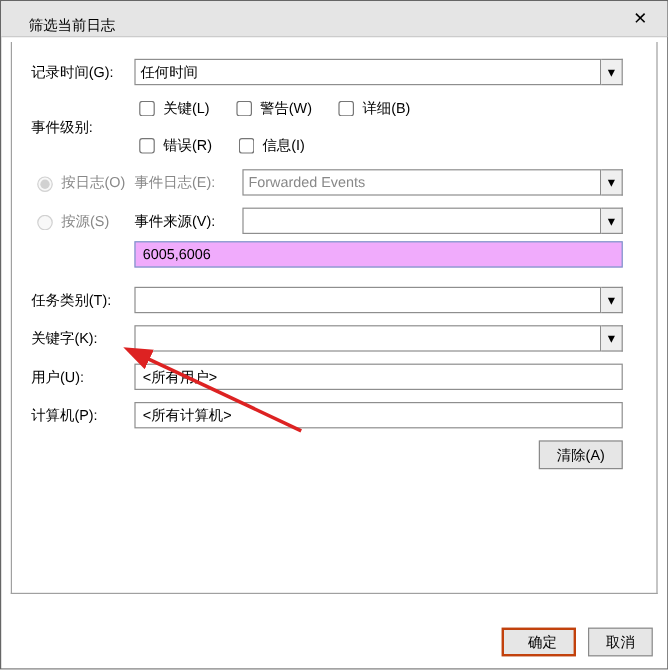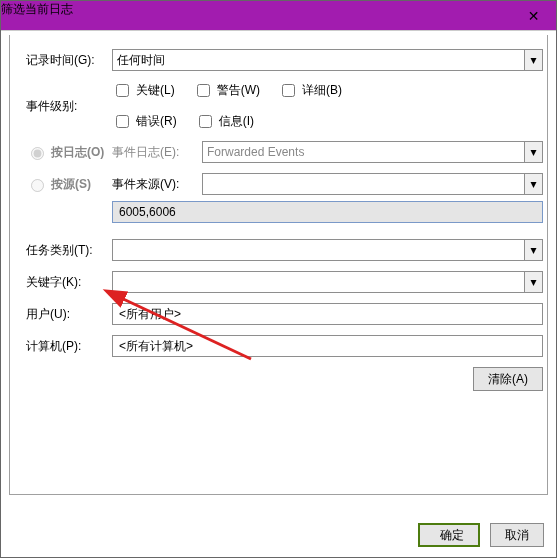--- a/index.html
+++ b/index.html
@@ -1,47 +1,47 @@
 <!DOCTYPE html>
 <html><head>
 <meta charset="utf-8">
 <style>
   * { box-sizing: border-box; font-family: "Microsoft YaHei", "Segoe UI", Tahoma, sans-serif; font-size: 12px; }
   html, body { margin: 0; padding: 0; background: #d0d0d0; }
   .window { width: 557px; height: 558px; background: #fff; border: 1px solid #666; position: relative; }
-  .titlebar { height: 30px; background: #a21caf; border-bottom: 1px solid #ccc; display: flex; align-items: flex-start; padding-left: 0; }
+  .titlebar { height: 30px; background: #e5e5e5; border-bottom: 1px solid #ccc; display: flex; align-items: flex-end; padding-left: 23px; }
   .titlebar .title { flex: 1; font-size: 12px; color:#000; }
   .close-btn { width: 45px; height: 30px; display: flex; align-items: center; justify-content: center; cursor: pointer; font-size:14px; }
   .body { position: absolute; top: 30px; left: 0; right: 0; bottom: 0; padding: 4px 8px 8px 8px; }
   .tabstrip { margin-top: 2px; border-bottom: 1px solid #a0a0a0; display: flex; }
   .tab { padding: 3px 10px 4px 10px; border: 1px solid #a0a0a0; border-bottom: none; background: #fff; margin-right: 0px; position: relative; top: 1px; color:#000; }
   .tab.inactive { background: #f4f4f4; color:#000; }
   .tab.active { background: #fff; }
-  .tabcontent { border: 1px solid #a0a0a0; border-top: none; padding: 14px 4px 16px 16px; height: 460px; }
+  .tabcontent { border: 1px solid #a0a0a0; border-top: none; padding: 14px 28px 16px 16px; height: 460px; }
   .row { display: flex; align-items: center; margin-bottom: 10px; }
   .lbl { width: 86px; color:#000; }
   .fieldarea { flex: 1; display:flex; align-items:center; }
   .combo { flex:1; height: 22px; border:1px solid #8e8e8e; background:#fff; padding:2px 4px; display:flex; align-items:center; color:#000; }
   .combo.disabled { color:#888; }
   .combo-btn { width:18px; height:22px; border:1px solid #8e8e8e; border-left:none; background:#efefef; display:flex; align-items:center; justify-content:center; }
-  .input { flex:1; height:22px; border:1px solid #7a99c8; padding:2px 6px; color:#000; outline:none; background:#e5e5e5; }
+  .input { flex:1; height:22px; border:1px solid #7a99c8; padding:2px 6px; color:#000; outline:none; background:#f0abfc; }
   .listfield { flex:1; height:22px; border:1px solid #8e8e8e; padding:2px 6px; color:#000; background:#fff; display:flex; align-items:center; }
   .checkbox-group { flex:1; display:flex; flex-wrap: wrap; gap: 6px 18px; }
   .chk { display:flex; align-items:center; gap:4px; color:#000;}
   .chk input { width:13px; height:13px; }
   .radio-row { display:flex; align-items:center; margin-bottom:10px; }
   .radio-left { width:86px; display:flex; align-items:center; gap:4px; }
   .radio-left input { width:13px; height:13px; }
   .radio-left.dim label, .radio-left.dim span { color:#888; }
-  .radio-lbl { color:#888;font-weight:bold;}
+  .radio-lbl { color:#888;}
   .sublabel { width:90px; color:#888;}
   .sublabel.on { color:#000;}
   .hint { margin: 12px 0 10px 0; line-height: 1.6; color:#000; }
   .btn { height:24px; border:1px solid #8a8a8a; background:#e6e6e6; padding:0 14px; display:inline-flex; align-items:center; justify-content:center; color:#000; }
-  .btn.primary { border:2px solid #4d7c0f;padding-left:20px; }
+  .btn.primary { border:2px solid #c2410c;padding-left:20px; }
   .bottom-bar { position:absolute; bottom:10px; right:12px; display:flex; gap:10px; }
   .clear-row { display:flex; justify-content:flex-end; margin-top:0; }
   .arrow-svg { position:absolute; left:100px; top:258px; pointer-events:none; }
 </style>
 </head>
 <body>
 
 <div class="window">
   <div class="titlebar">
     <span class="title">筛选当前日志</span>

